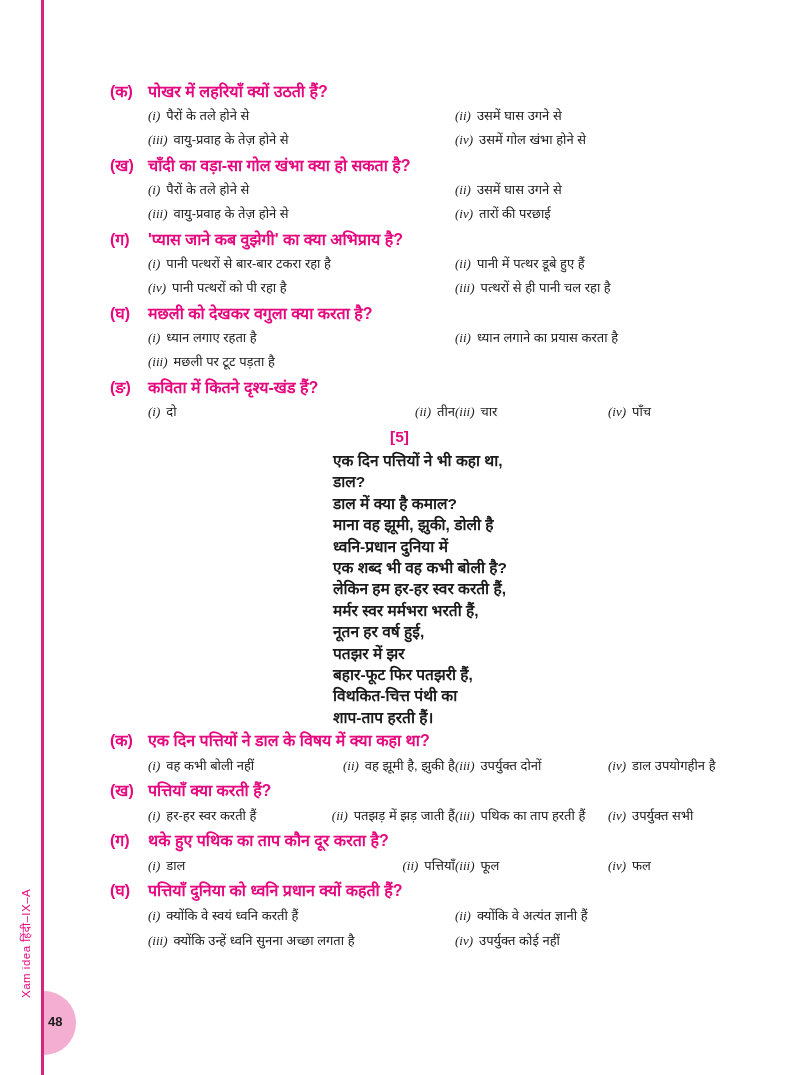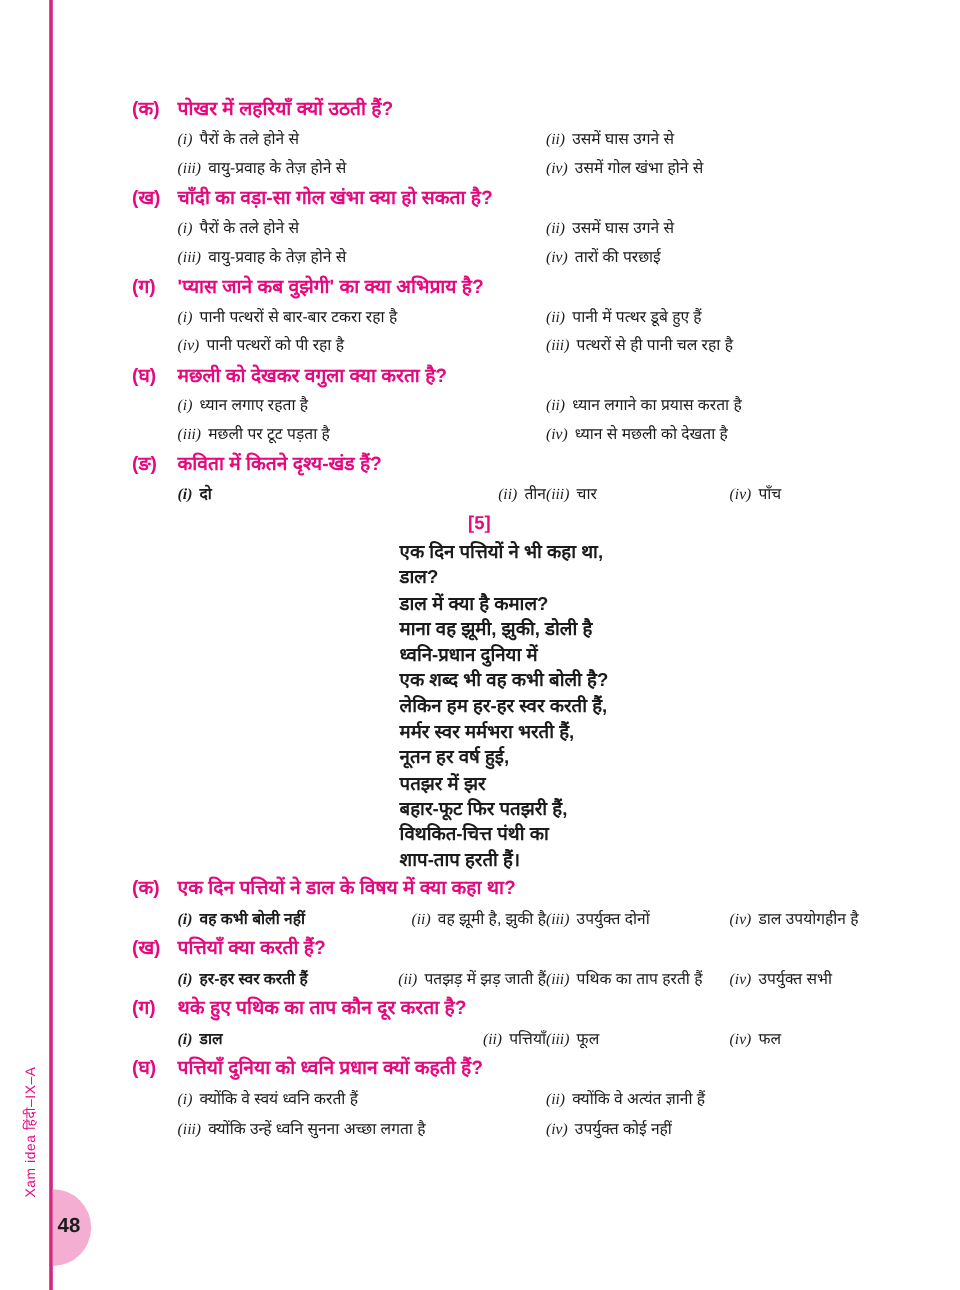--- a/index.html
+++ b/index.html
@@ -13,31 +13,31 @@
     position:absolute; left:18px; top:882px; height:116px; width:18px;
     writing-mode:vertical-rl; transform:rotate(180deg);
     font-size:11.5px; color:#e5097f; letter-spacing:0.5px; white-space:nowrap;
   }
   .page-badge {
     position:absolute; left:44px; top:991px; width:32px; height:64px;
     background:#f3aed2; border-radius:0 64px 64px 0;
   }
   .page-num {
     position:absolute; left:4px; top:0; width:28px; height:64px; line-height:62px;
-    font-weight:bold; font-size:17px; color:#1b1b1b;
+    font-weight:bold; font-size:13px; color:#1b1b1b;
   }
   .content { position:absolute; left:110px; top:80px; width:656px; }
   .q-line { display:flex; font-weight:bold; color:#e5097f; font-size:16px; }
   .q-label { width:38px; flex-shrink:0; }
   .opt-row { display:flex; padding-left:38px; font-size:13px; white-space:nowrap; }
   .s1 .q-line, .s1 .opt-row { height:24px; line-height:24px; }
   .s1 .q-block { margin-bottom:2px; }
   .s2 .q-line, .s2 .opt-row { height:25px; line-height:25px; }
   .two-col .opt:first-child { width:307px; flex-shrink:0; }
-  .four-col .opt:nth-child(1) { width:155px; flex-shrink:0;font-weight:bold; }
+  .four-col .opt:nth-child(1) { width:155px; flex-shrink:0; }
   .four-col .opt:nth-child(2) { width:152px; flex-shrink:0;text-align:right; }
   .four-col .opt:nth-child(3) { width:153px; flex-shrink:0; }
   .onum { font-style:italic; font-family:"Liberation Serif","DejaVu Serif",serif; margin-right:6px; }
   .answer-line {
     display:flex; margin-left:-17px; margin-top:4px; height:24px; line-height:24px;
     font-size:16px; white-space:pre;
   }
   .ans-label { font-weight:bold; color:#e5097f; width:59px; flex-shrink:0; }
   .ans-item { color:#1b1b1b; }
   .ans-item:nth-child(2) { width:113px; }
@@ -114,21 +114,20 @@
         <div class="q-line">
           <span class="q-label">(घ)</span>
           <span class="q-text">मछली को देखकर वगुला क्या करता है?</span>
         </div>
         <div class="opt-row two-col">
           <span class="opt"><span class="onum">(i)</span><span>ध्यान लगाए रहता है</span></span>
           <span class="opt"><span class="onum">(ii)</span><span>ध्यान लगाने का प्रयास करता है</span></span>
         </div>
         <div class="opt-row two-col">
           <span class="opt"><span class="onum">(iii)</span><span>मछली पर टूट पड़ता है</span></span>
-          <span class="opt"><span class="onum">(iv)</span><span>ध्यान से मछली को देखता है</span></span>
         </div>
       </div>
 
       <div class="q-block">
         <div class="q-line">
           <span class="q-label">(ङ)</span>
           <span class="q-text">कविता में कितने दृश्य-खंड हैं?</span>
         </div>
         <div class="opt-row four-col">
           <span class="opt"><span class="onum">(i)</span><span>दो</span></span>

